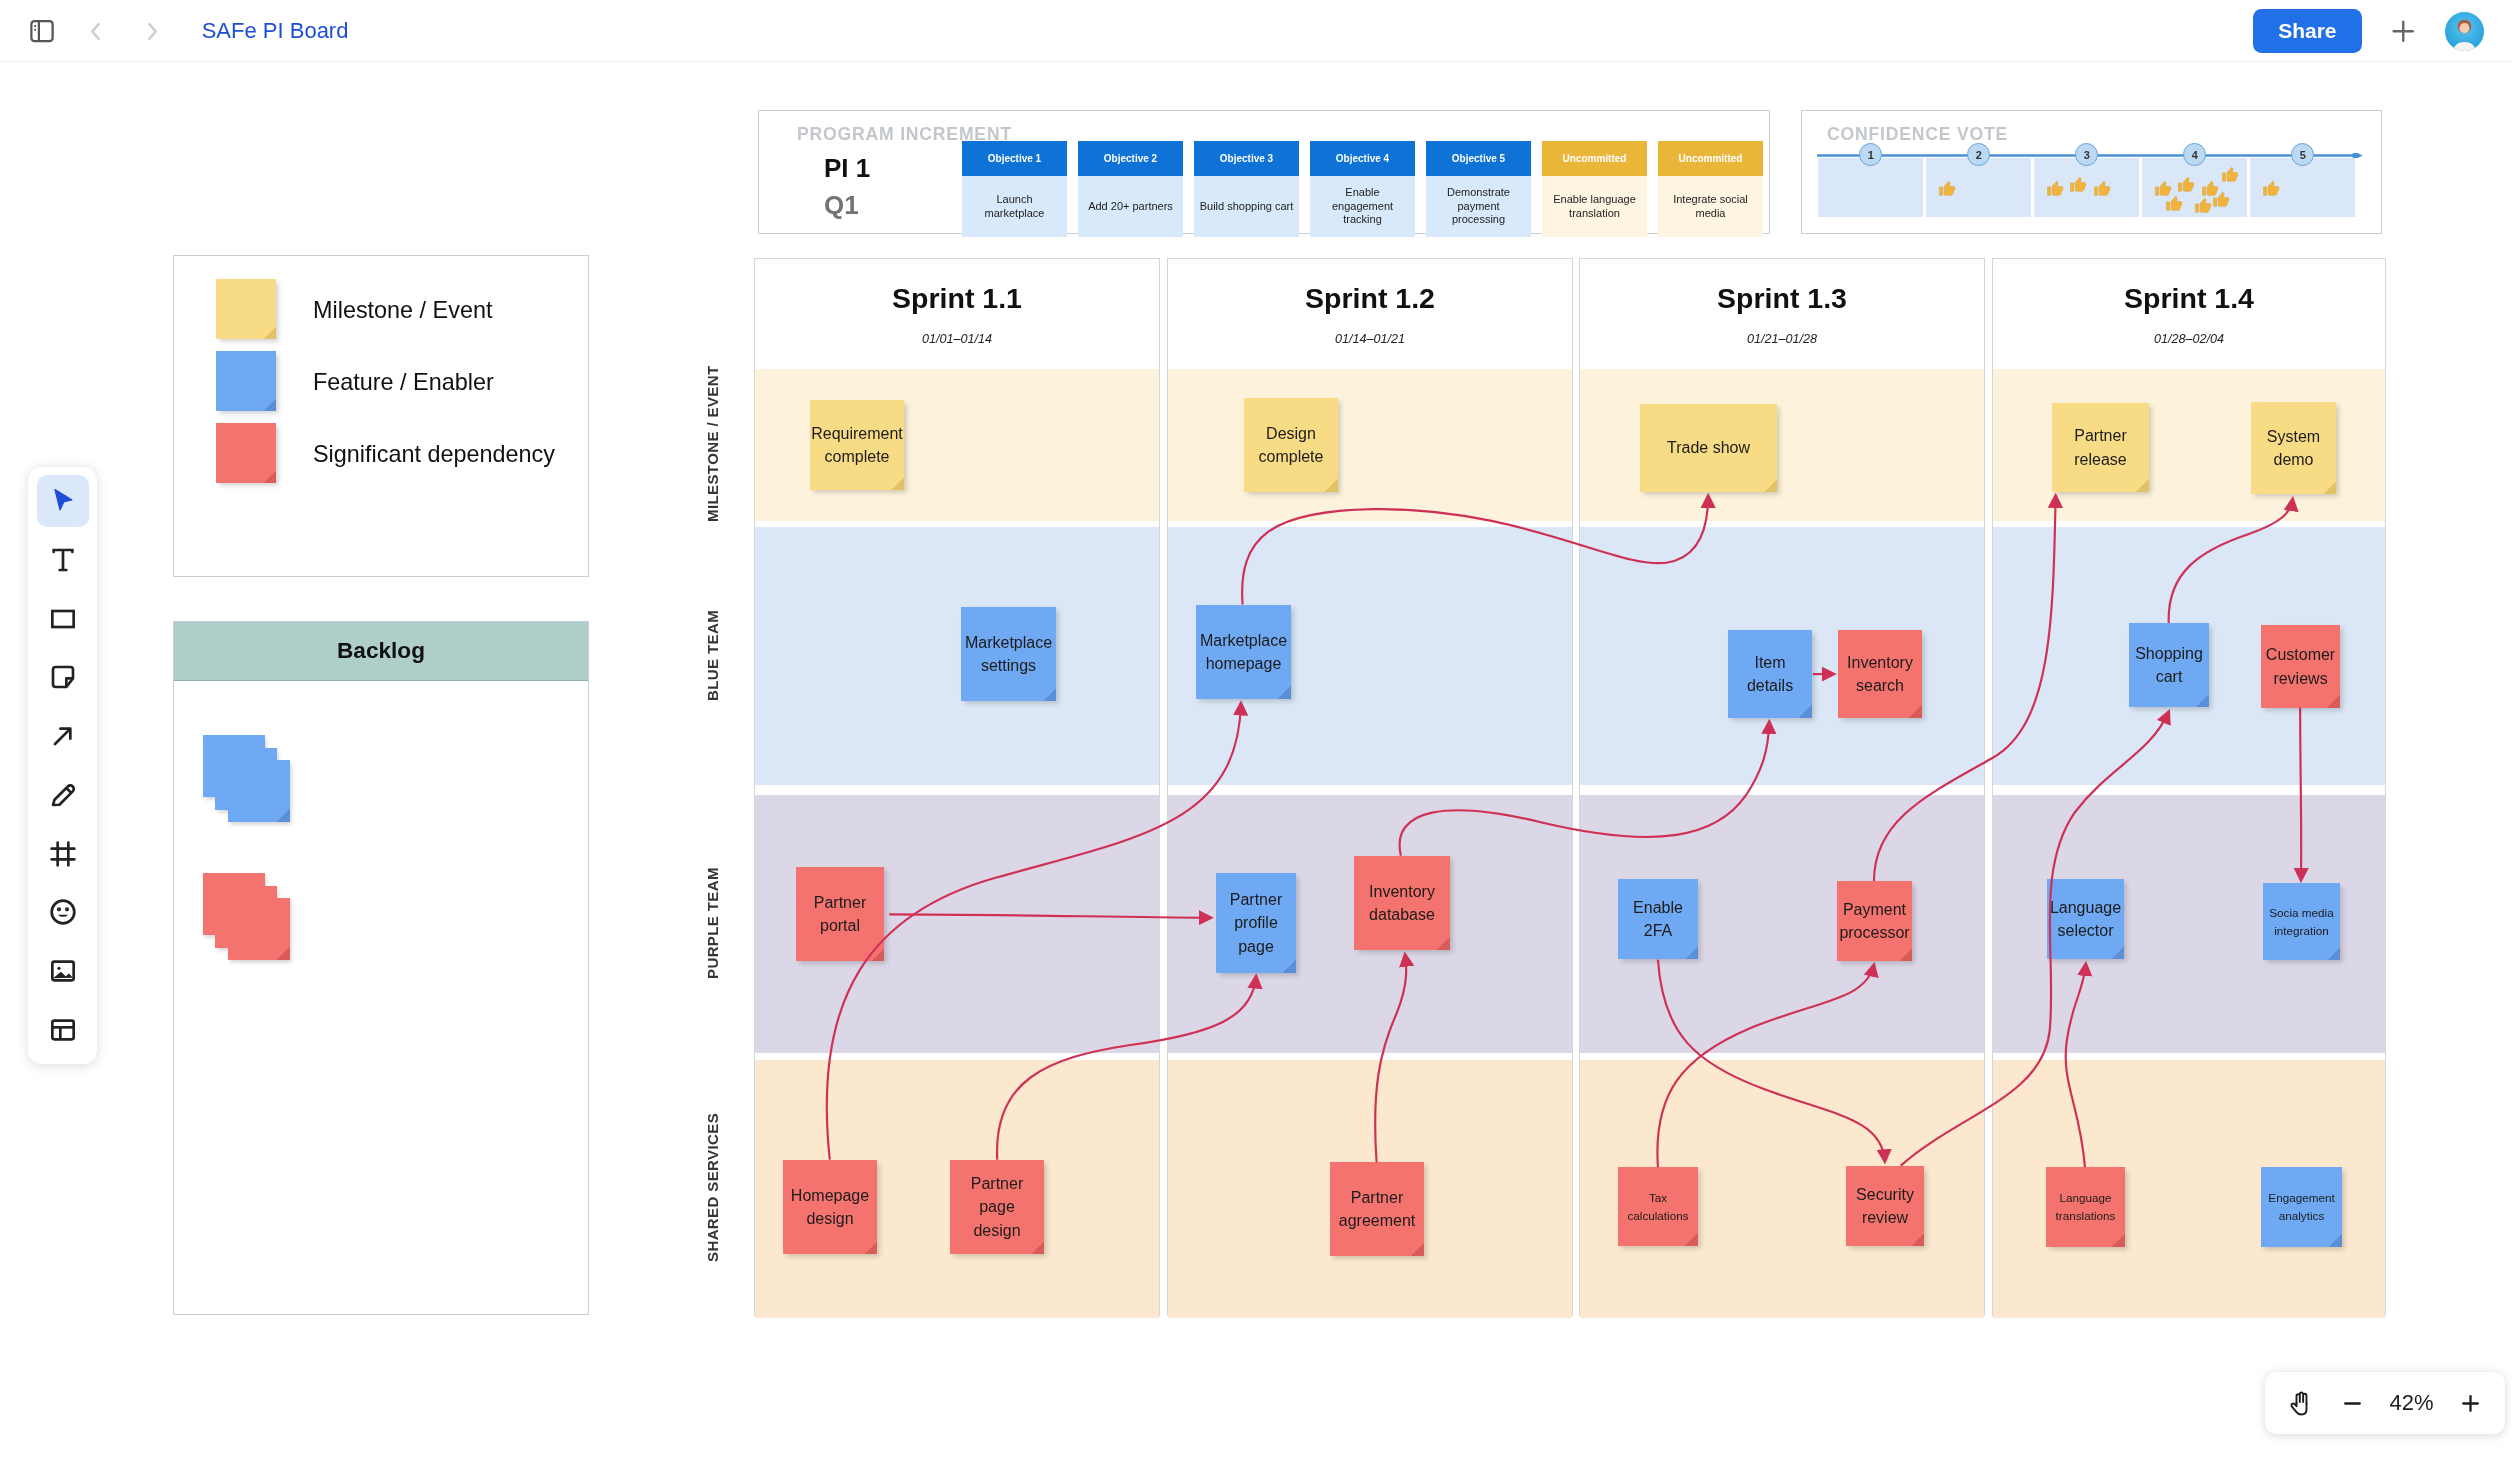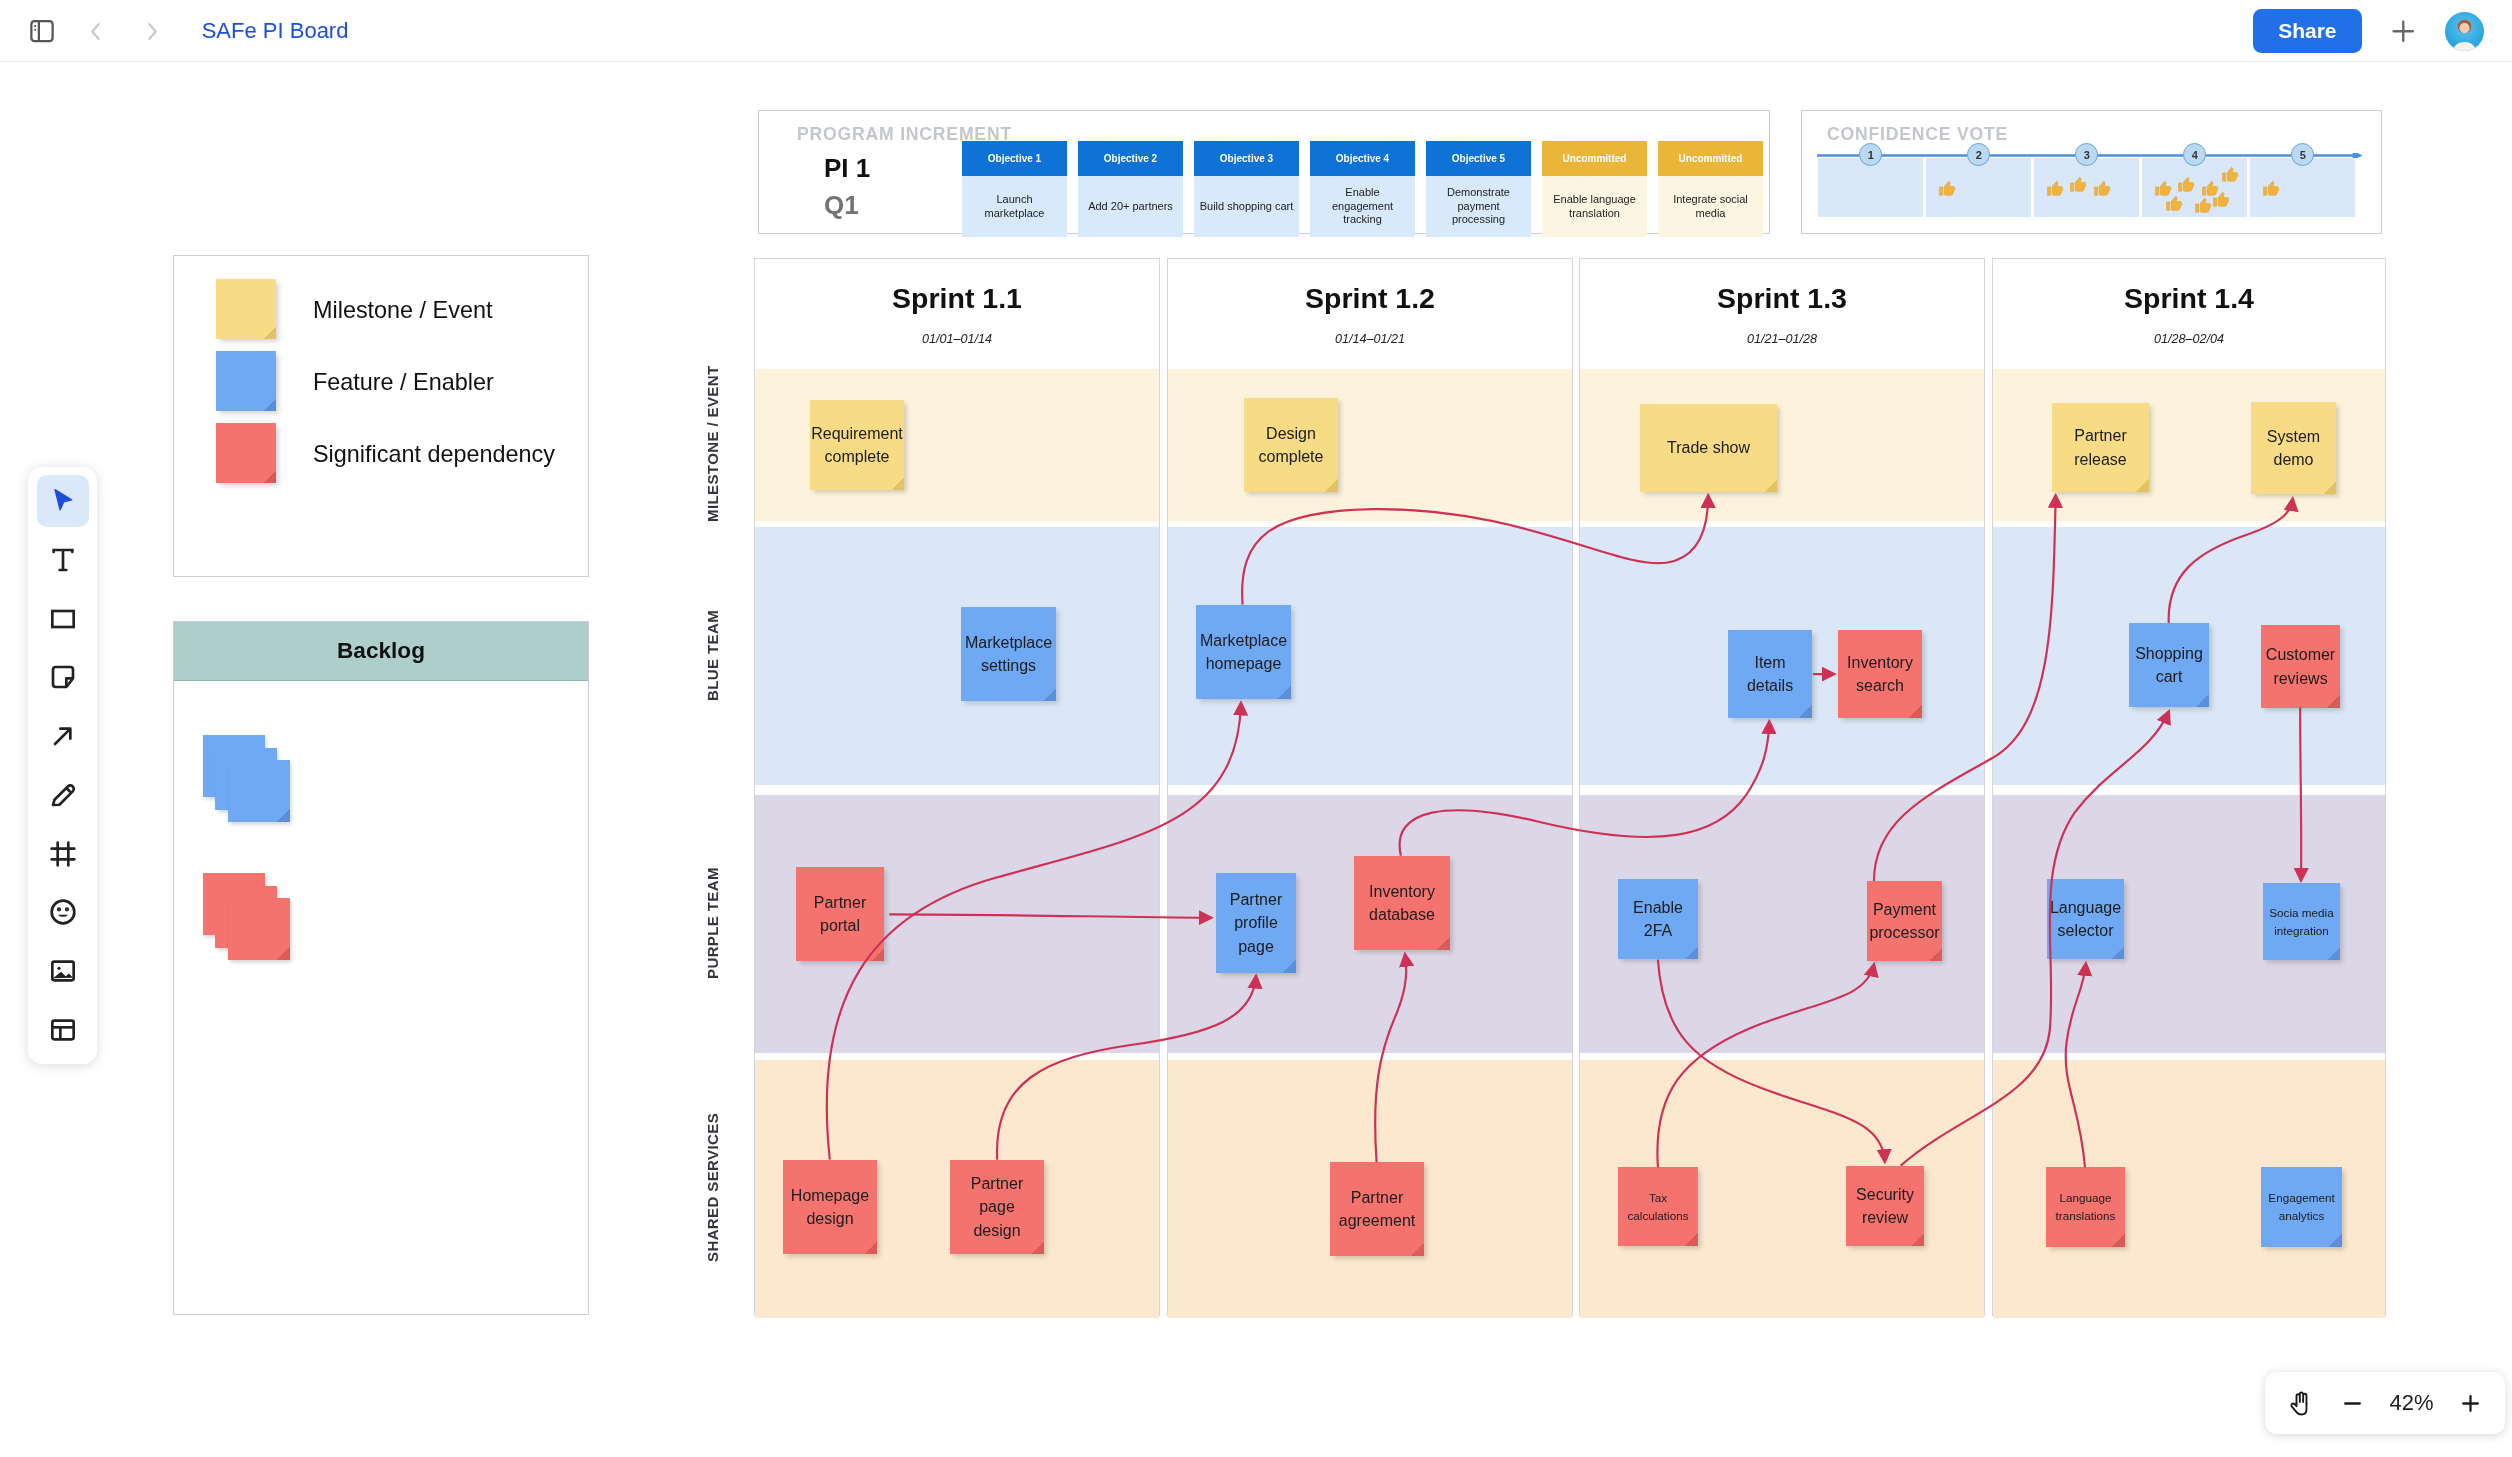--- a/index.html
+++ b/index.html
@@ -382,21 +382,21 @@
       <div class="note blue" style="left: 961px; top: 607px; width: 95px; height: 94px;">Marketplace settings</div>
       <div class="note blue" style="left: 1196px; top: 605px; width: 95px; height: 94px;">Marketplace homepage</div>
       <div class="note blue" style="left: 1728px; top: 630px; width: 84px; height: 88px;">Item details</div>
       <div class="note red" style="left: 1838px; top: 630px; width: 84px; height: 88px;">Inventory search</div>
       <div class="note blue" style="left: 2129px; top: 623px; width: 80px; height: 84px;">Shopping cart</div>
       <div class="note red" style="left: 2261px; top: 625px; width: 79px; height: 83px;">Customer reviews</div>
       <div class="note red" style="left: 796px; top: 867px; width: 88px; height: 94px;">Partner portal</div>
       <div class="note blue" style="left: 1216px; top: 873px; width: 80px; height: 100px;">Partner profile page</div>
       <div class="note red" style="left: 1354px; top: 856px; width: 96px; height: 94px;">Inventory database</div>
       <div class="note blue" style="left: 1618px; top: 879px; width: 80px; height: 80px;">Enable 2FA</div>
-      <div class="note red" style="left: 1837px; top: 881px; width: 75px; height: 80px; margin-left: 30px;">Payment processor</div>
+      <div class="note red" style="left: 1837px; top: 881px; width: 75px; height: 80px;">Payment processor</div>
       <div class="note blue" style="left: 2047px; top: 879px; width: 77px; height: 80px;">Language selector</div>
       <div class="note blue small" style="left: 2263px; top: 883px; width: 77px; height: 77px;">Socia media integration</div>
       <div class="note red" style="left: 783px; top: 1160px; width: 94px; height: 94px;">Homepage design</div>
       <div class="note red" style="left: 950px; top: 1160px; width: 94px; height: 94px;">Partner page design</div>
       <div class="note red" style="left: 1330px; top: 1162px; width: 94px; height: 94px;">Partner agreement</div>
       <div class="note red small" style="left: 1618px; top: 1167px; width: 80px; height: 79px;">Tax calculations</div>
       <div class="note red" style="left: 1846px; top: 1166px; width: 78px; height: 80px;">Security review</div>
       <div class="note red small" style="left: 2046px; top: 1167px; width: 79px; height: 80px;">Language translations</div>
       <div class="note blue small" style="left: 2261px; top: 1167px; width: 81px; height: 80px;">Engagement analytics</div>
     </div>

